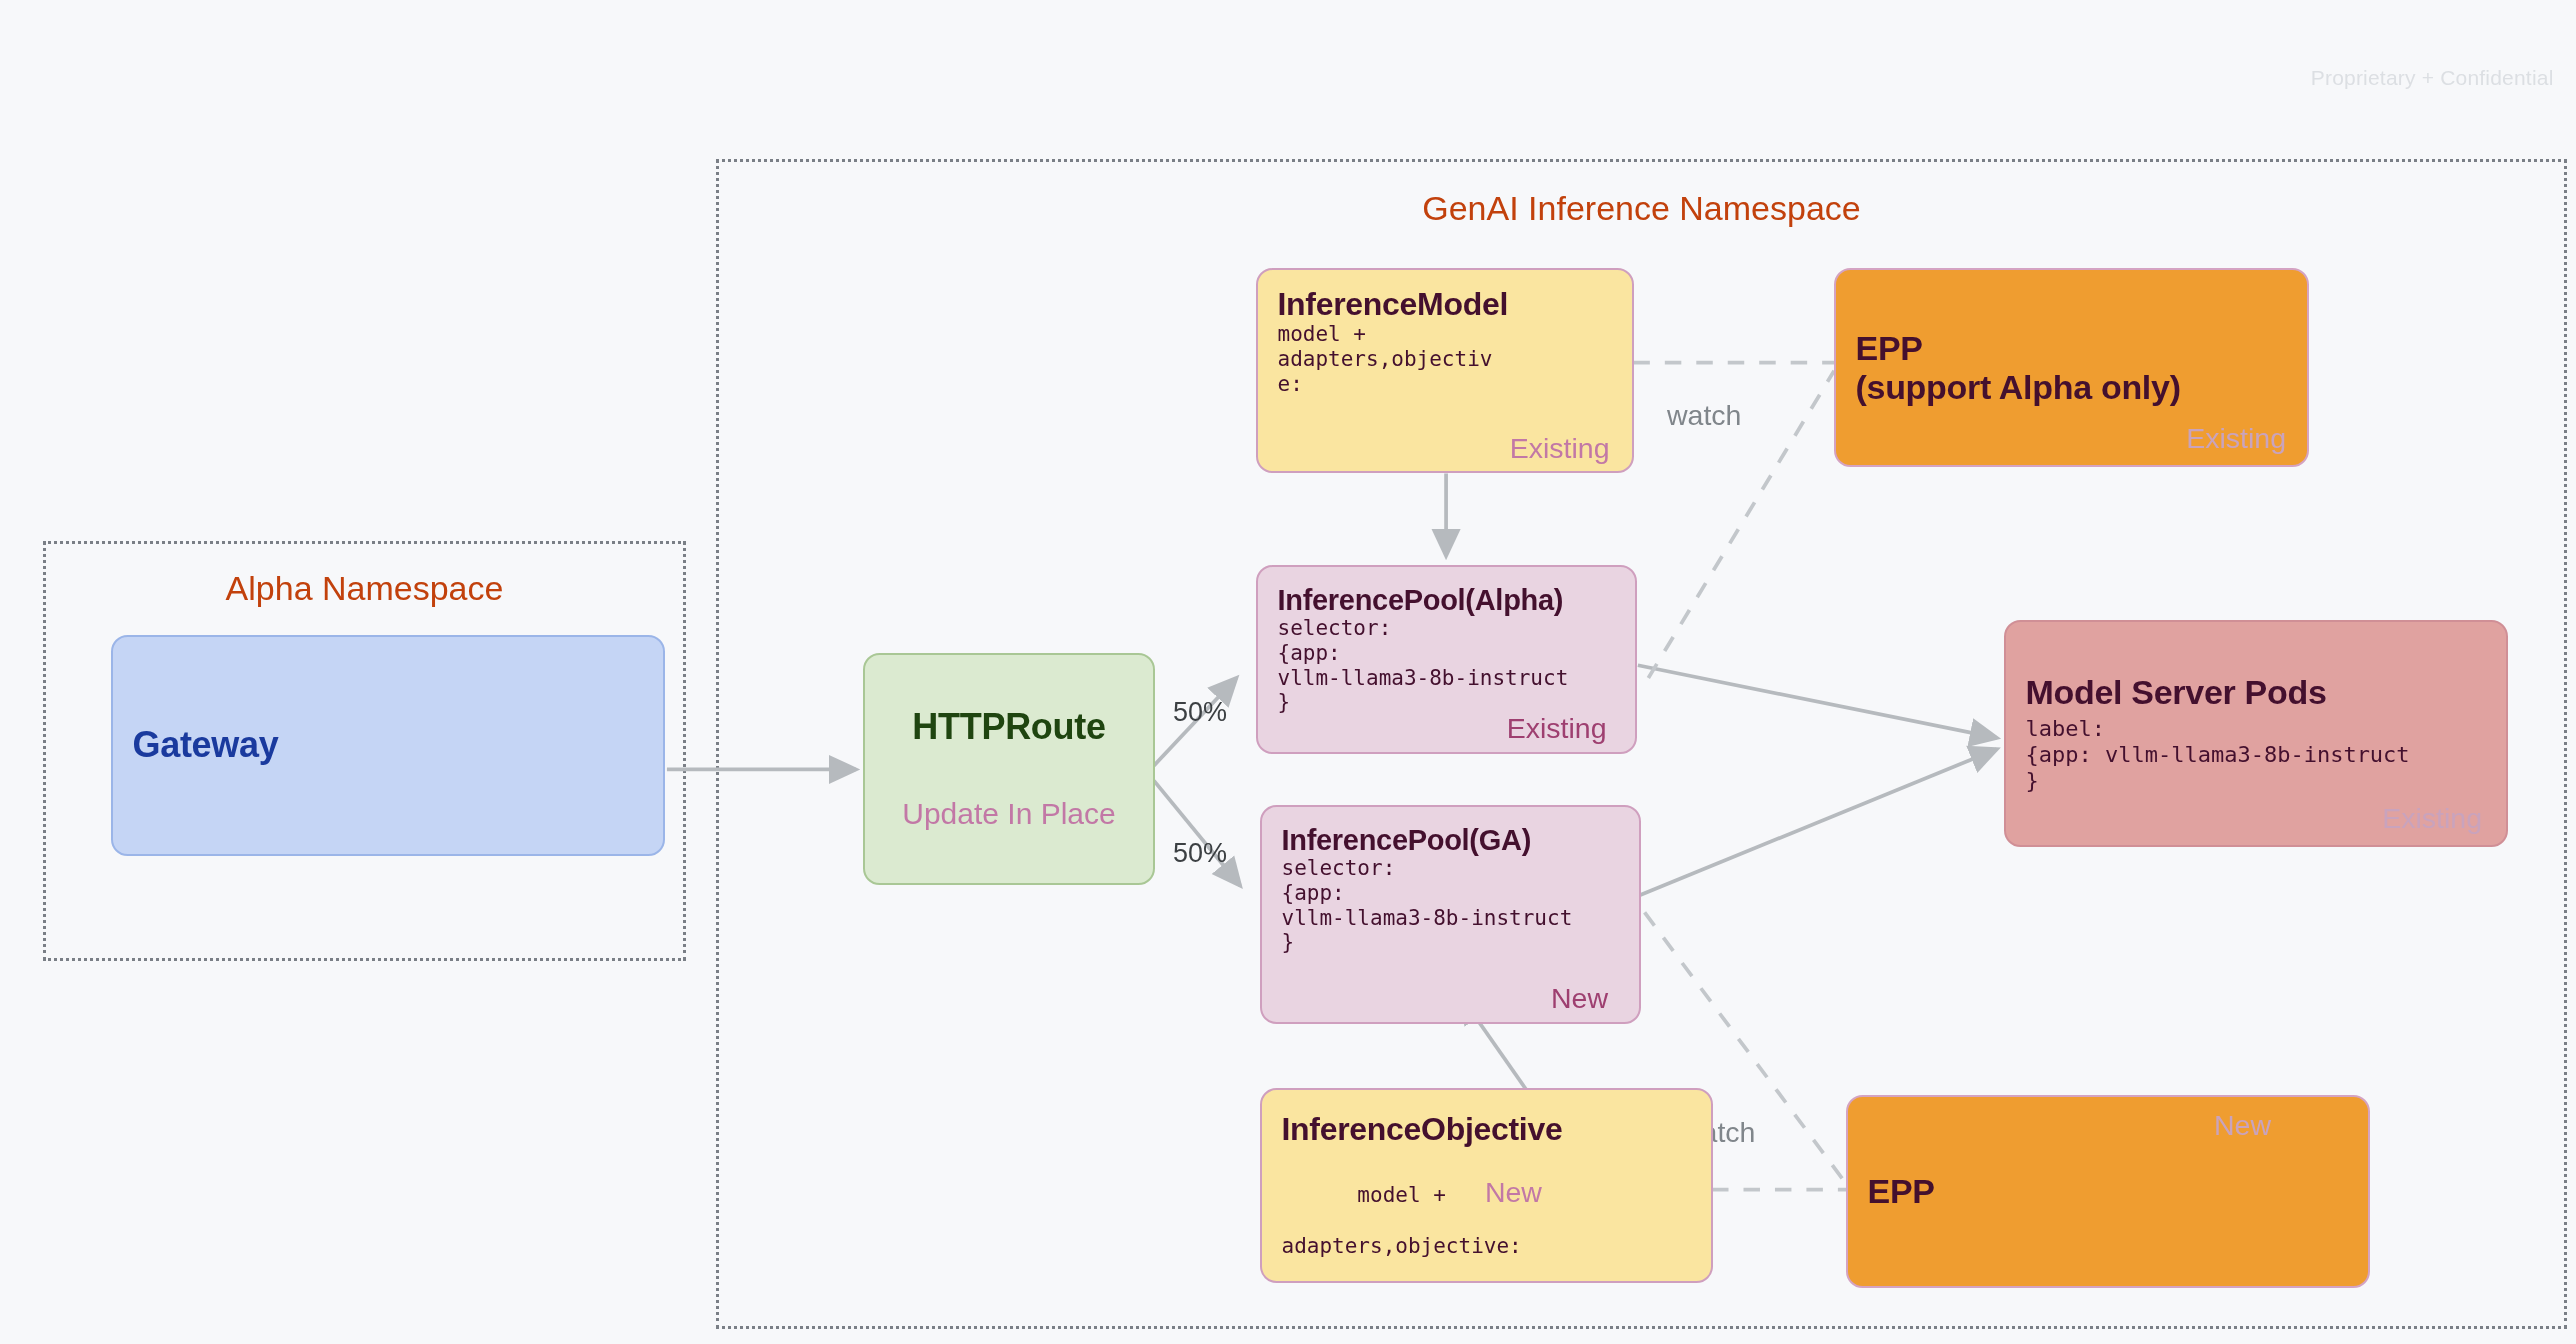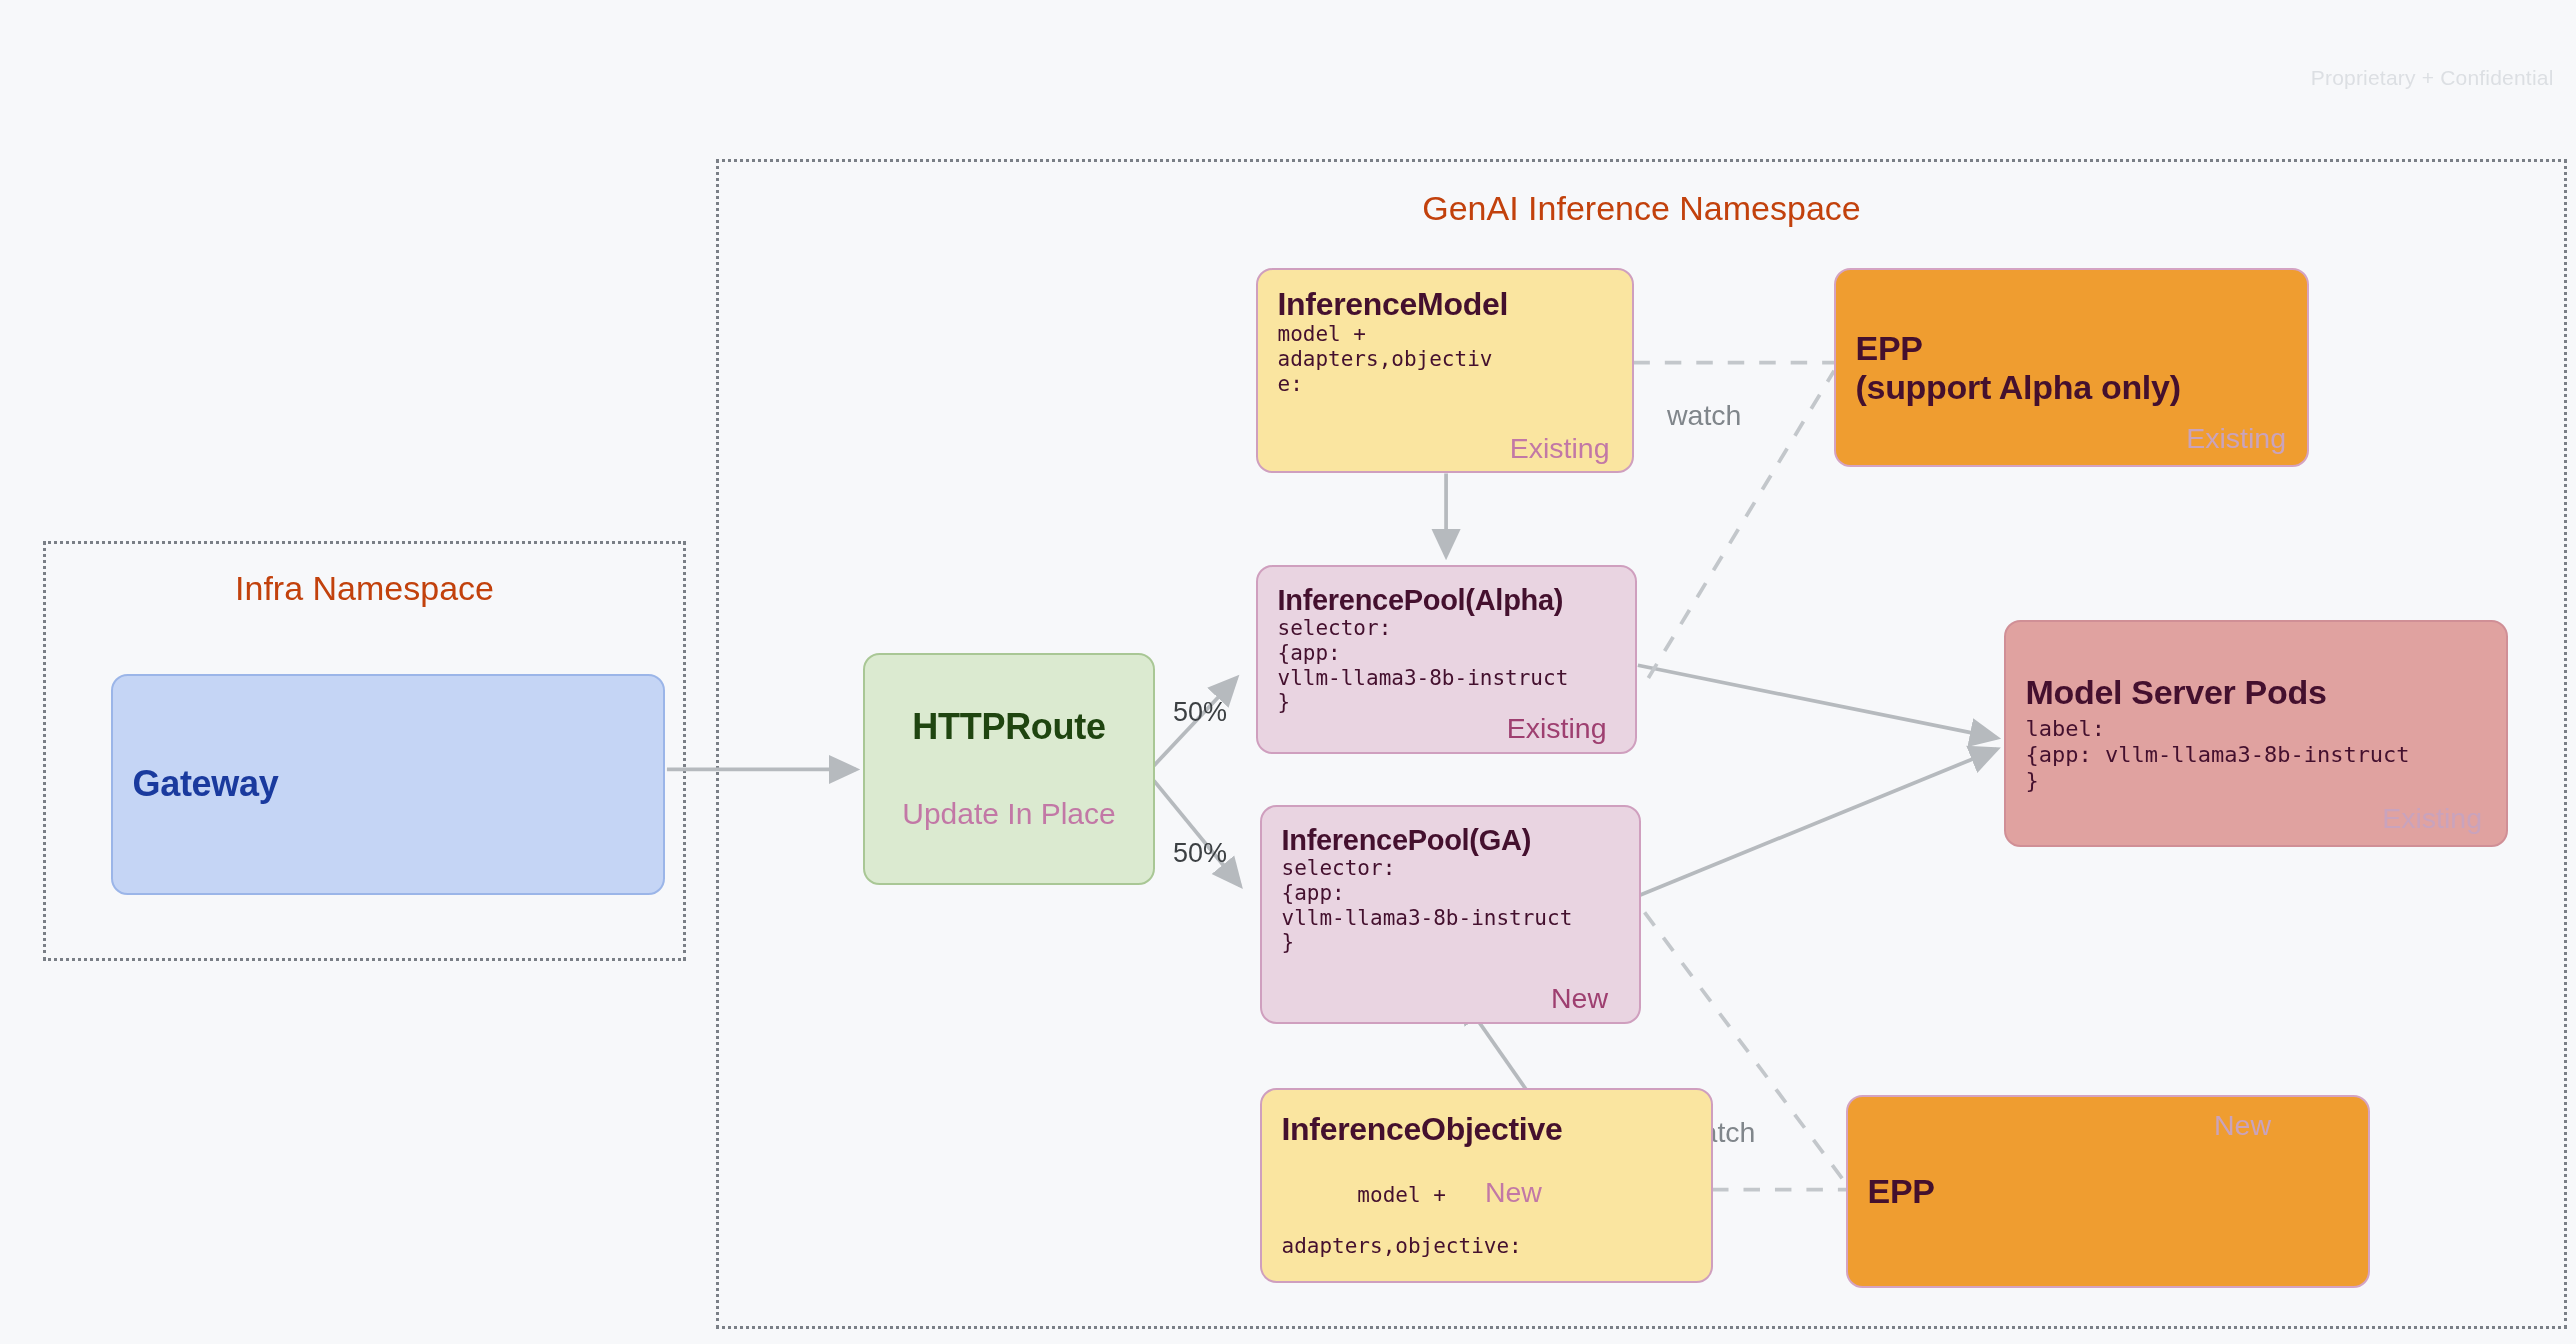--- a/index.html
+++ b/index.html
@@ -148,21 +148,21 @@
   }
 </style>
 </head>
 <body>
 
 <div id="canvas">
 
   <div class="confidential">Proprietary + Confidential</div>
 
   <div class="ns" style="left:43px; top:541px; width:643px; height:420px;"></div>
-  <div class="ns-title" style="left:43px; top:569px; width:643px;">Infra Namespace</div>
+  <div class="ns-title" style="left:43px; top:569px; width:643px;">Alpha Namespace</div>
 
   <div class="ns" style="left:716px; top:159px; width:1851px; height:1170px;"></div>
   <div class="ns-title" style="left:716px; top:189px; width:1851px;">GenAI Inference Namespace</div>
 
   <svg id="edges" viewBox="0 0 3438 1794" xmlns="http://www.w3.org/2000/svg">
     <defs>
       <marker id="ah" markerWidth="9" markerHeight="9" refX="7.2" refY="4.5" orient="auto" markerUnits="strokeWidth">
         <path d="M0,0.6 L8.4,4.5 L0,8.4 z" fill="#b6babe"></path>
       </marker>
     </defs>
@@ -192,21 +192,21 @@
        EPP (GA) --&gt;
       <path d="M2195,1218 L2464,1580"></path>
     </g>
   </svg>
 
   <div class="edge-label" style="left:1173px; top:697px;">50%</div>
   <div class="edge-label" style="left:1173px; top:838px;">50%</div>
   <div class="edge-label grey" style="left:1667px; top:399px;">watch</div>
   <div class="edge-label grey" style="left:1681px; top:1116px;">watch</div>
 
-  <div class="node n-gateway" style="left:111px; top:674px; width:554px; height:221px; display:flex; align-items:center;">
+  <div class="node n-gateway" style="left:111px; top:635px; width:554px; height:221px; display:flex; align-items:center;">
     <span class="ttl">Gateway</span>
   </div>
 
   <div class="node n-httproute" style="left:863px; top:653px; width:292px; height:232px;
               display:flex; flex-direction:column; justify-content:center;gap:28px;">
     <div class="ttl">HTTPRoute</div>
     <div class="sub">Update In Place</div>
   </div>
 
   <div class="node n-yellow" style="left:1256px; top:268px; width:378px; height:205px;">

